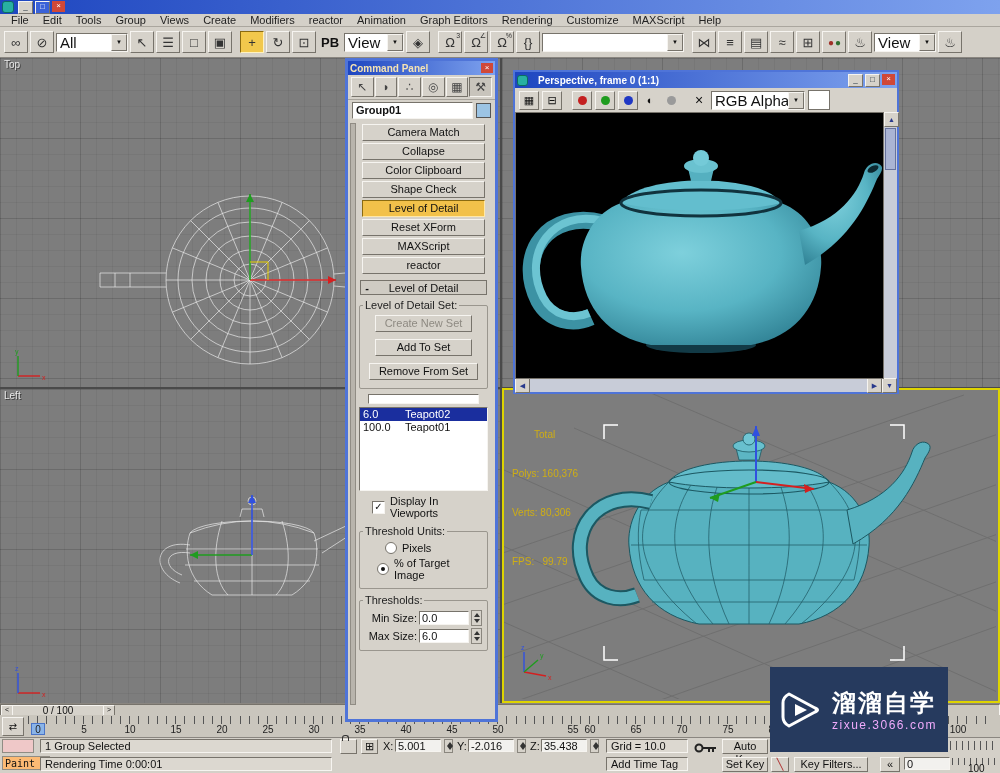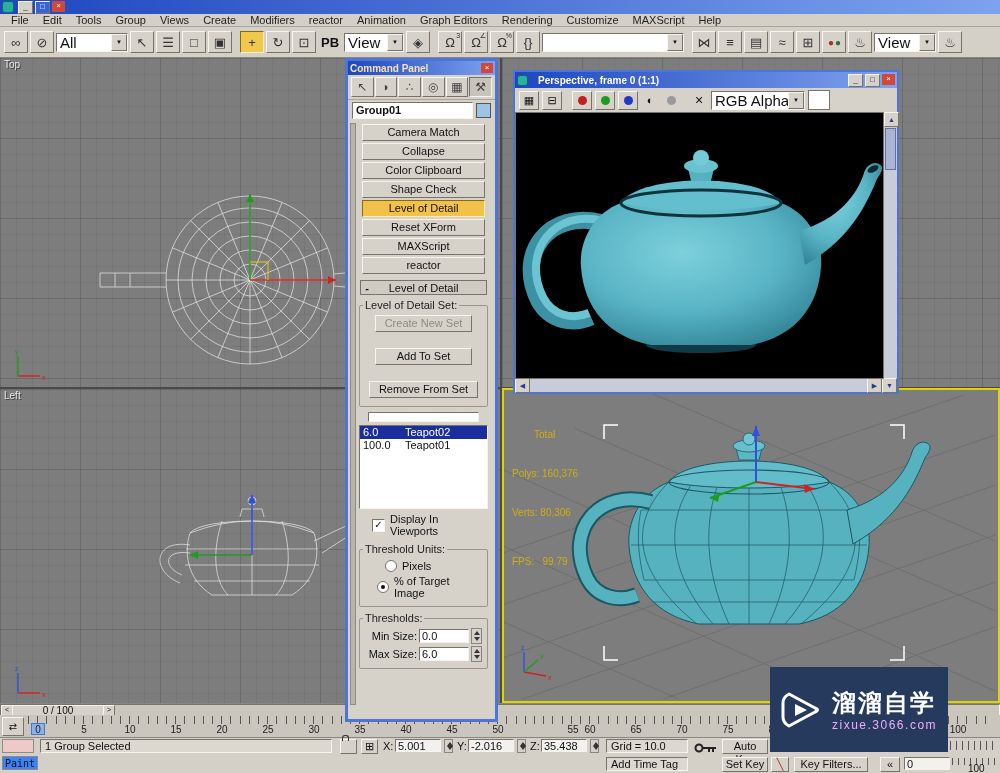--- a/index.html
+++ b/index.html
@@ -372,21 +372,21 @@
         </div>
 
       <div class="rollout">
         <span class="minus">-</span>
         <span class="rtitle">Level of Detail</span>
       </div>
 
       <fieldset class="grp">
         <legend>Level of Detail Set:</legend>
         <div class="cp-btn disabled" style="margin:2px 12px">Create New Set</div>
-        <div class="cp-btn" style="margin:16px 12px">Add To Set</div>
+        <div class="cp-btn" style="margin:7px 12px">Add To Set</div>
         <div class="cp-btn" style="margin:4px 6px">Remove From Set</div>
       </fieldset>
 
 
       <div class="empty-fld sunken"></div>
 
       <div class="lodlist sunken" id="lod-list">
           <div class="lod-row sel">
             <span class="lod-col1">6.0</span>
             <span>Teapot02</span>
@@ -562,21 +562,22 @@
         <circle cx="5" cy="6" r="3.5" fill="none" stroke="#222" stroke-width="2"></circle>
         <line x1="9" y1="6" x2="22" y2="6" stroke="#222" stroke-width="2"></line>
         <line x1="15" y1="6" x2="15" y2="10" stroke="#222" stroke-width="2"></line>
         <line x1="19" y1="6" x2="19" y2="10" stroke="#222" stroke-width="2"></line>
       </svg>
       <span class="abspos raised sbtn" style="left:722px;top:0;width:46px;height:15px">Auto Key</span>
       <span class="abspos wfld sunken" style="left:771px;top:0;width:80px;height:13px">Selected</span>
       <span class="abspos endticks" style="left:950px;top:2px;width:48px;height:9px"></span>
     </div>
     <div class="srow2">
-      <span class="abspos monofld" style="left:2px;top:0;width:36px;height:14px;background:#3b82f6;border:1px solid #908c84;padding:1px 2px;box-sizing:border-box">Paint</span>
+      <span class="abspos monofld" style="left:2px;top:0;width:48px;height:14px;background:#fdba74;border:1px solid #908c84;padding:1px 2px;box-sizing:border-box">Paint</span>
+      <span class="abspos sfld sunken" style="left:40px;top:1px;width:292px;height:14px">Rendering Time  0:00:01</span>
       <span class="abspos sfld sunken" style="left:606px;top:1px;width:82px;height:14px">Add Time Tag</span>
       <span class="abspos raised sbtn" style="left:722px;top:1px;width:46px;height:15px">Set Key</span>
       <span class="abspos raised sbtn" style="left:771px;top:1px;width:18px;height:15px;color:#b03030">╲</span>
       <span class="abspos raised sbtn" style="left:794px;top:1px;width:74px;height:15px">Key Filters...</span>
       <span class="abspos raised sbtn" style="left:880px;top:1px;width:20px;height:15px">«</span>
       <span class="abspos wfld sunken" style="left:904px;top:1px;width:46px;height:13px">0</span>
       <span class="abspos endticks" style="left:952px;top:2px;width:46px;height:7px"></span>
       <span class="abspos" style="left:968px;top:7px;font-size:10px">100</span>
     </div>
   </div>

